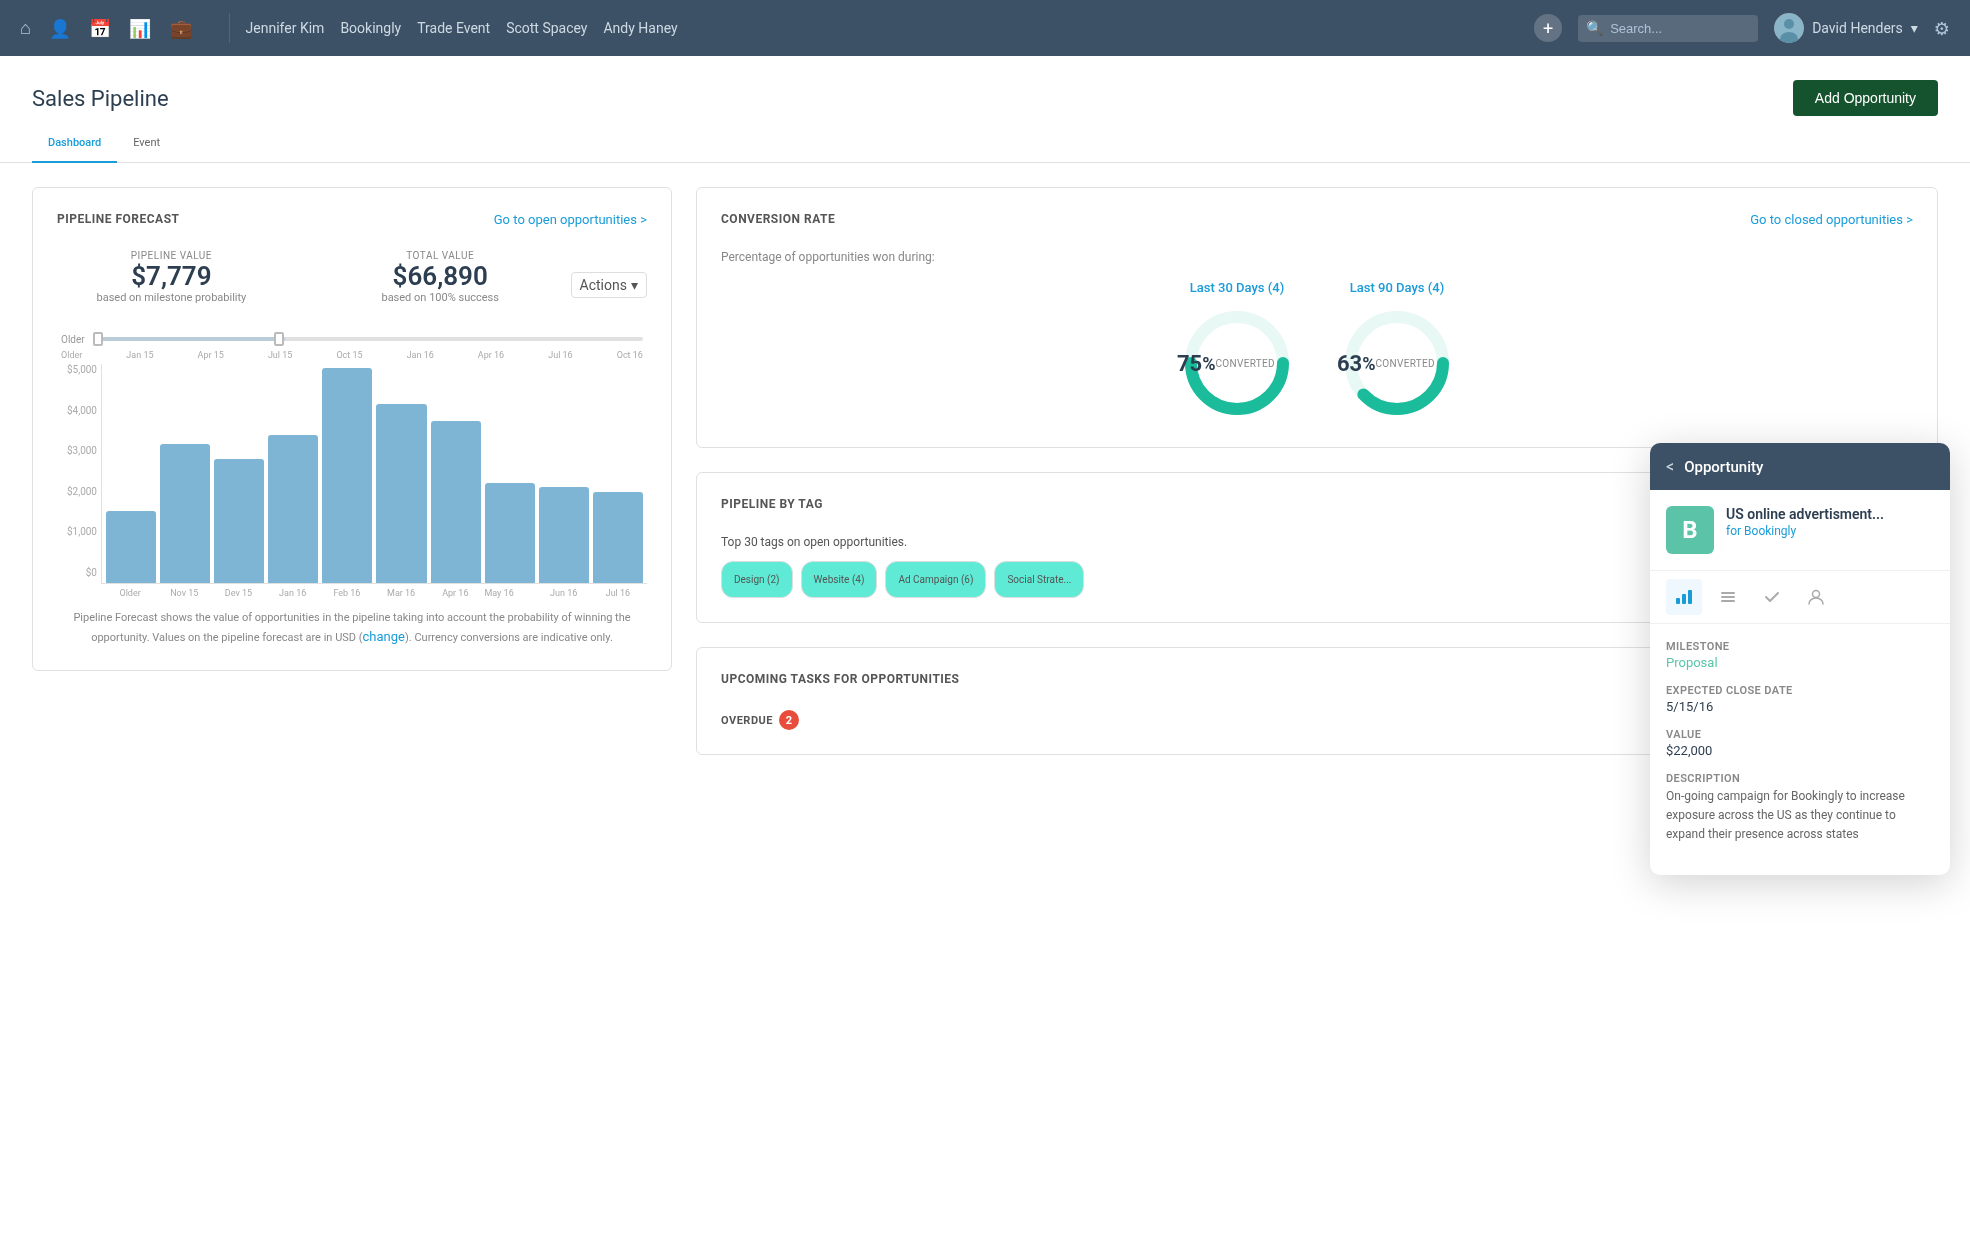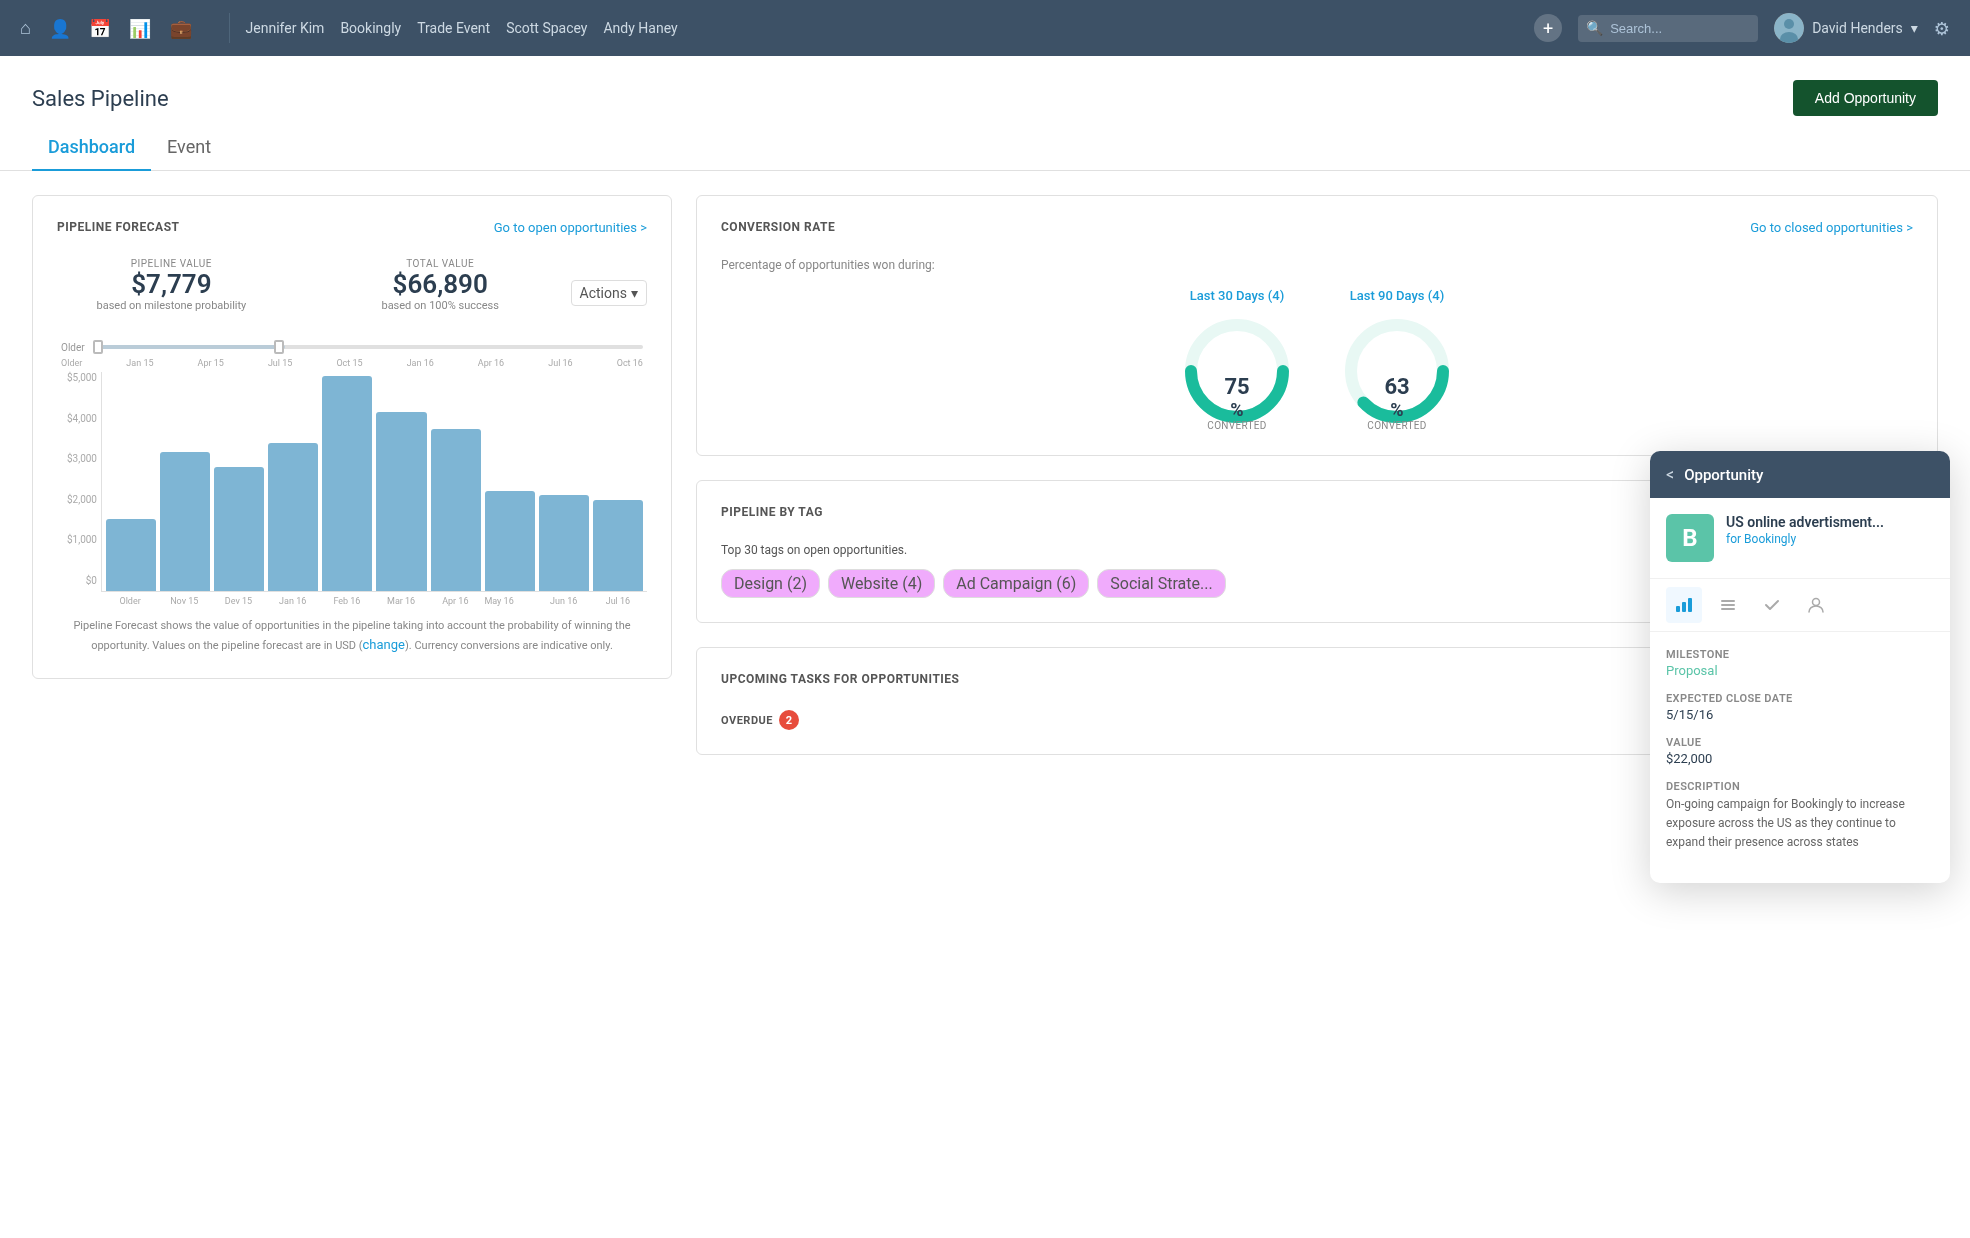--- a/index.html
+++ b/index.html
@@ -23,21 +23,21 @@
     .gear-icon { color: #adc3d8; font-size: 18px; cursor: pointer; }
 
     
     .page { background: #fff; min-height: calc(100vh - 56px); }
     .page-header { padding: 24px 32px 0; display: flex; align-items: center; justify-content: space-between; }
     .page-title { font-size: 22px; font-weight: 400; color: #2c3e50; }
     .add-opp-btn { background: #14532d; color: #fff; border: none; padding: 10px 22px; border-radius: 4px; font-size: 14px; cursor: pointer; font-weight: 500; }
 
     
     .tabs { display: flex; padding: 0 32px; border-bottom: 1px solid #e0e0e0; margin-top: 8px; }
-    .tab { padding: 12px 16px; cursor: pointer; font-size: 18px; color: #666; border-bottom: 2px solid transparent; margin-bottom: -1px; }
+    .tab { padding: 12px 16px; cursor: pointer; font-size: 11px; color: #666; border-bottom: 2px solid transparent; margin-bottom: -1px; }
     .tab.active { color: #1a9cd9; border-bottom-color: #1a9cd9; font-weight: 500; }
 
     
     .main-content { padding: 24px 32px; display: flex; gap: 24px; }
     .left-panel { flex: 0 0 640px; }
     .right-panel { flex: 1; }
 
     
     .card { background: #fff; border: 1px solid #e0e0e0; border-radius: 6px; padding: 24px; margin-bottom: 24px; }
     .card-title { font-size: 12px; font-weight: 700; color: #555; letter-spacing: 0.5px; text-transform: uppercase; margin-bottom: 16px; }
@@ -52,27 +52,27 @@
     .stat-sub { font-size: 11px; color: #888; text-align: center; }
     .actions-btn { display: flex; align-items: center; gap: 4px; color: #555; font-size: 14px; cursor: pointer; padding: 4px 8px; border: 1px solid #ddd; border-radius: 4px; }
     .chart-note { font-size: 11px; color: #888; text-align: center; margin-top: 12px; line-height: 1.5; }
     .chart-note a { color: #1a9cd9; cursor: pointer; }
 
     
     .donut-row { display: flex; gap: 40px; margin-top: 16px; justify-content: center; }
     .donut-wrap { display: flex; flex-direction: column; align-items: center; gap: 8px; }
     .donut-label { color: #1a9cd9; font-size: 13px; font-weight: 500; }
     .donut-container { position: relative; width: 120px; height: 120px; }
-    .donut-text { position: absolute; inset: 0; display: flex; flex-direction: column; align-items: center; justify-content: flex-end; }
+    .donut-text { position: absolute; inset: 0; display: flex; flex-direction: row; align-items: center; justify-content: flex-start; }
     .donut-pct { font-size: 22px; font-weight: 700; color: #2c3e50; }
     .donut-sub { font-size: 10px; color: #888; text-transform: uppercase; letter-spacing: 0.3px; }
 
     
     .tag-chips { display: flex; flex-wrap: wrap; gap: 8px; margin-top: 8px; }
-    .tag-chip { background: #f0abfc; border: 1px solid #ddd; border-radius: 12px; padding: 4px 12px; font-size: 16px; color: #555; cursor: pointer; }
+    .tag-chip { background: #5eead4; border: 1px solid #ddd; border-radius: 12px; padding: 12px 12px; font-size: 10px; color: #555; cursor: pointer; }
 
     
     .overdue-badge { background: #e74c3c; color: #fff; border-radius: 50%; width: 20px; height: 20px; display: inline-flex; align-items: center; justify-content: center; font-size: 11px; font-weight: 700; margin-left: 6px; }
     .overdue-row { display: flex; align-items: center; }
 
     
     .opp-panel { background: #fff; border-radius: 10px; box-shadow: 0 8px 40px rgba(0,0,0,0.18); position: absolute; right: 20px; top: 280px; width: 300px; overflow: hidden; z-index: 10; }
     .opp-panel-header { background: #3d5166; color: #fff; padding: 14px 16px; display: flex; align-items: center; gap: 10px; }
     .opp-panel-back { color: #cdd9e3; cursor: pointer; font-size: 16px; }
     .opp-panel-title { font-size: 15px; font-weight: 500; }

